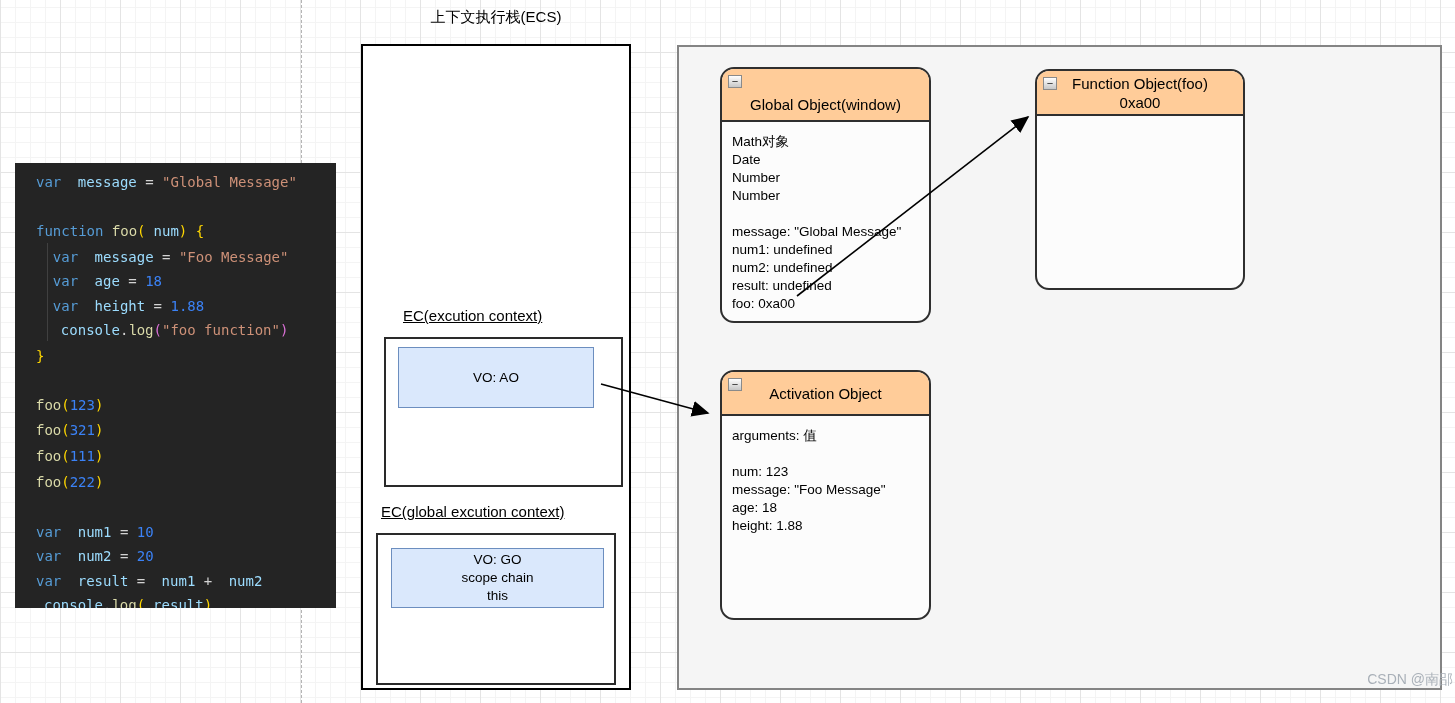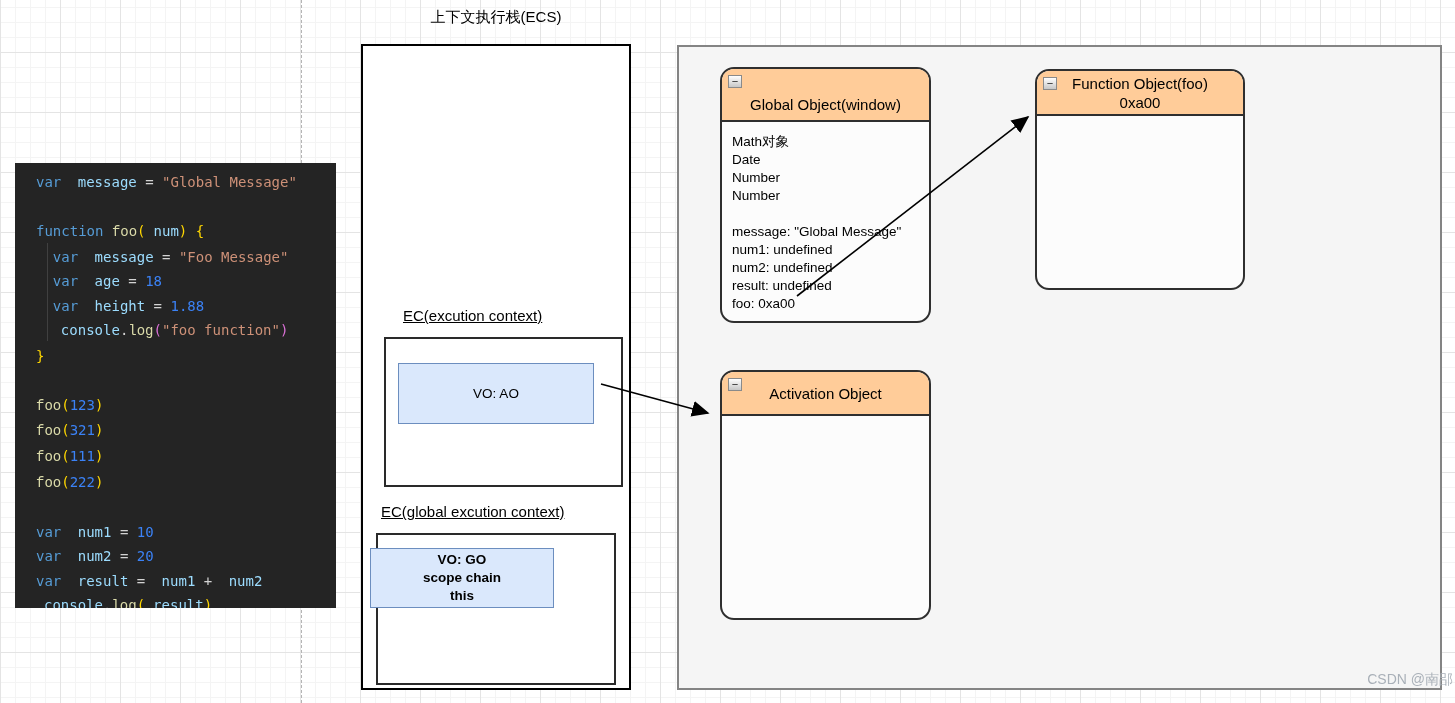--- a/index.html
+++ b/index.html
@@ -44,22 +44,22 @@
   .ec-label-1{left:403px;top:307px;}
   .ec-label-2{left:381px;top:503px;}
   .ec-box{border:2px solid #2a2a2a;background:#fff;z-index:3;}
   .ec-box-1{left:384px;top:337px;width:239px;height:150px;}
   .ec-box-2{left:376px;top:533px;width:240px;height:152px;}
   .vo-box{
     background:#dae8fc;border:1px solid #6c8ebf;z-index:4;
     display:flex;flex-direction:column;align-items:center;justify-content:center;
     font-size:13.5px;line-height:18px;text-align:center;
   }
-  .vo-box-1{left:398px;top:363px;width:196px;height:61px;}
-  .vo-box-2{left:370px;top:548px;width:184px;height:60px;font-weight:bold;}
+  .vo-box-1{left:398px;top:347px;width:196px;height:61px;}
+  .vo-box-2{left:391px;top:548px;width:213px;height:60px;}
 
   
   .heap-panel{left:677px;top:45px;width:765px;height:645px;background:#f5f5f5;border:2px solid #848484;z-index:2;}
 
   .card{background:#fcfcfc;border:2.5px solid #2f2f2f;border-radius:14px;z-index:3;overflow:hidden;}
   .card-header{
     background:#ffcc99;border-bottom:2.5px solid #2f2f2f;position:relative;
     display:flex;flex-direction:column;align-items:center;justify-content:center;
     font-size:15px;line-height:19px;
   }
@@ -141,20 +141,28 @@
   </div>
 </div>
 
 <div class="abs card card-activation">
   <div class="card-header">
     <span class="collapse-icon">
         <span>−</span>
       </span>
     <div>Activation Object</div>
   </div>
+  <div class="card-body">
+      <div class="line">arguments: 值</div>
+      <div class="line">&nbsp;</div>
+      <div class="line">num: 123</div>
+      <div class="line">message: "Foo Message"</div>
+      <div class="line">age: 18</div>
+      <div class="line">height: 1.88</div>
+    </div>
 </div>
 
 <svg class="arrows" width="1455" height="703">
   <defs>
     <marker id="ah" markerWidth="12" markerHeight="12" refX="10" refY="5" orient="auto">
       <path d="M0,0 L11,5 L0,10 Z" fill="#000"></path>
     </marker>
   </defs>
   <line x1="601" y1="384" x2="708" y2="413" stroke="#000" stroke-width="1.6" marker-end="url(#ah)"></line>
   <line x1="797" y1="296" x2="1028" y2="117" stroke="#000" stroke-width="1.6" marker-end="url(#ah)"></line>

